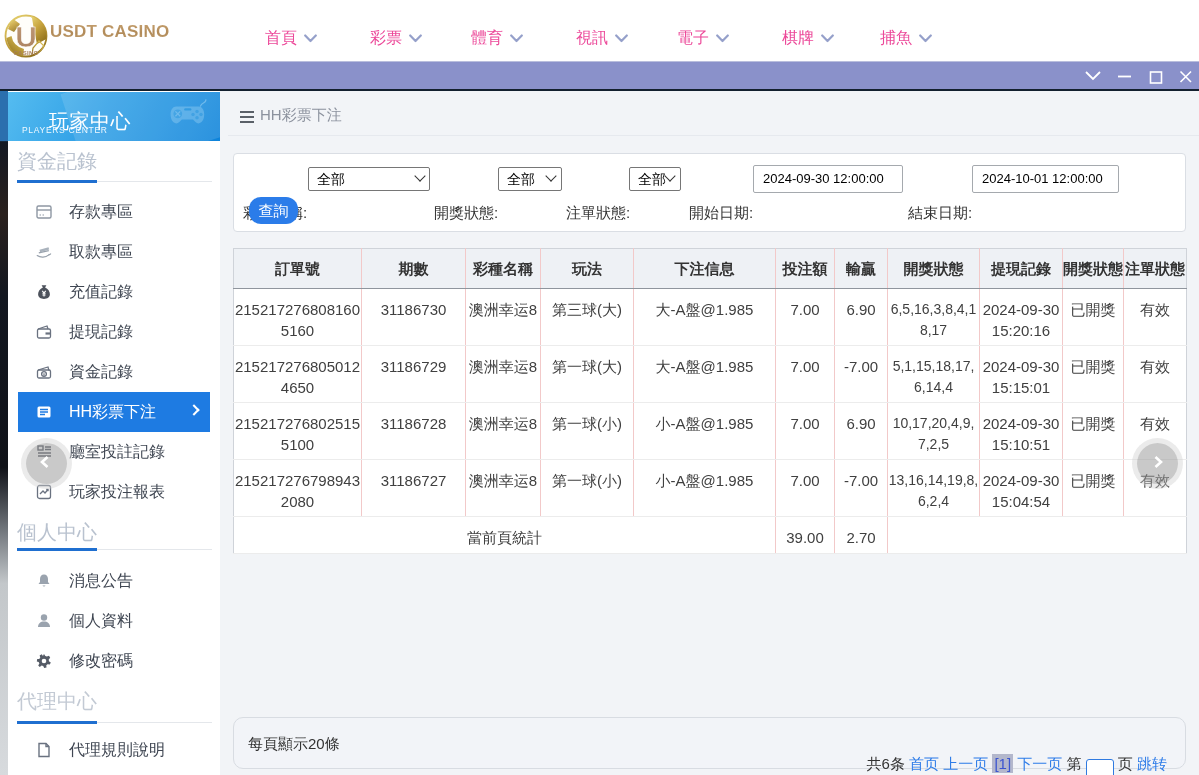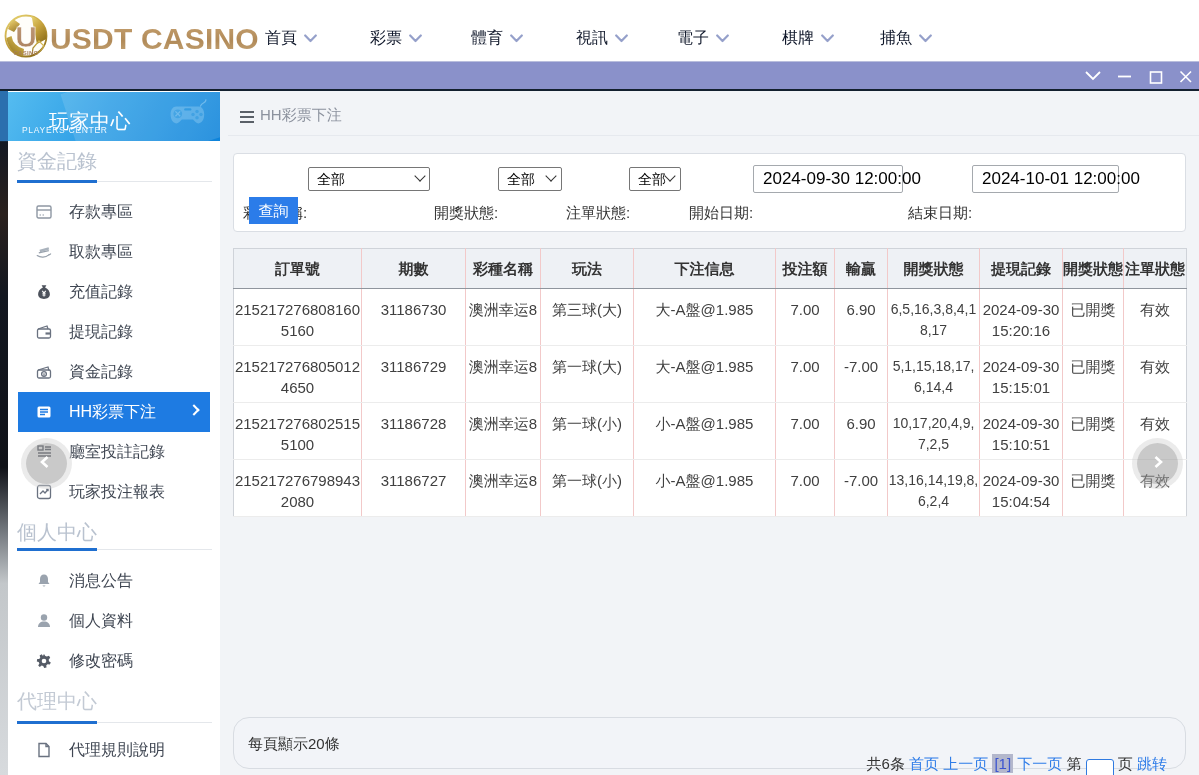--- a/index.html
+++ b/index.html
@@ -2,24 +2,24 @@
 <html><head>
 <meta charset="utf-8">
 <style>
 * { margin:0; padding:0; box-sizing:border-box; }
 html,body { width:1199px; height:775px; overflow:hidden; font-family:"Liberation Sans", sans-serif; }
 body { position:relative; background:#f2f4f7; }
 .abs { position:absolute; }
 
 
 #topbar { left:0; top:0; width:1199px; height:61px; background:#fff; }
-#logotext { left:50px; top:22px; font-size:30px; font-weight:bold; letter-spacing:0.2px;
+#logotext { left:50px; top:22px; font-size:17px; font-weight:bold; letter-spacing:0.2px;
   background:linear-gradient(180deg,#c7a271 0%,#b18a58 55%,#c8a87a 100%);
   -webkit-background-clip:text; background-clip:text; color:transparent; }
-.navitem { top:28px; font-size:16px; color:#0f172a; white-space:nowrap; }
+.navitem { top:28px; font-size:16px; color:#ec4899; white-space:nowrap; }
 .chev { display:inline-block; width:13px; height:9px; margin-left:7px; } .chev path { stroke:#95a0ca; stroke-width:2.2; fill:none; stroke-linecap:round; stroke-linejoin:round; }
 
 
 #purplebar { left:0; top:61px; width:1199px; height:28px; background:#8a91ca; border-top:1px solid #b9bedd; }
 #purplebar svg { position:absolute; top:0; }
 #darkline { left:0; top:89px; width:1199px; height:2px; background:#13202e; }
 
 
 #page { left:0; top:91px; width:1199px; height:684px; background:#f2f4f7; }
 #leftstrip { left:0; top:91px; width:8px; height:684px;
@@ -44,37 +44,37 @@
 
 
 #crumb { left:228px; top:91px; width:971px; height:45px; border-bottom:1px solid #e6e9ee; }
 #crumbtext { left:32px; top:15px; font-size:15px; color:#8c929e; }
 #hamb { left:240px; top:111px; width:14px; height:2px; background:#5a6068; box-shadow:0 5px 0 #5a6068, 0 10px 0 #5a6068; }
 
 #filter { left:233px; top:153px; width:953px; height:79px; background:#fff; border:1px solid #dadee4; border-radius:4px; }
 .flabel { top:18px; font-size:15px; color:#333;margin-top:32px; }
 select { position:absolute; top:13px; height:24px; font-family:"Liberation Sans",sans-serif; font-size:14px; color:#000; border:1px solid #767676; border-radius:2px; background:#fff; -webkit-appearance:none; appearance:none; padding-left:8px; }
 .selchev { position:absolute; pointer-events:none; width:8px; height:8px; border-right:1.8px solid #333; border-bottom:1.8px solid #333; transform:rotate(45deg); top:18px; }
-.dinput { position:absolute; top:11px; white-space:nowrap; height:28px; background:#fff; border:1px solid #a5a9ae; border-radius:2px; font-size:17px; color:#000; padding-left:9px; line-height:26px; }
-#qbtn { left:15px; top:43px; width:49px; height:27px; background:#2b7ce9; border-radius:0; color:#fff; font-size:15px; text-align:center; line-height:27px; }
+.dinput { position:absolute; top:11px; white-space:nowrap; height:28px; background:#fff; border:1px solid #a5a9ae; border-radius:2px; font-size:13px; color:#000; padding-left:9px; line-height:26px; }
+#qbtn { left:15px; top:43px; width:49px; height:27px; background:#2b7ce9; border-radius:12px; color:#fff; font-size:15px; text-align:center; line-height:27px; }
 
 
 #tbl { position:absolute; left:233px; top:248px; border-collapse:collapse; table-layout:fixed; background:#fff; font-size:15px; color:#404040; }
 #tbl td, #tbl th { border-left:1px solid #f2c9c9; border-right:1px solid #f2c9c9; border-top:1px solid #ececec; border-bottom:1px solid #ececec; text-align:center; vertical-align:middle; padding:0; line-height:21px; overflow:hidden; }
 #tbl thead th { height:40px; background:#eef1f5; font-weight:bold; font-size:15px; color:#333; border-bottom:1px solid #8f959d; }
 #tbl thead th { border-top:1px solid #cfd3d9; }
 #tbl tbody tr { height:57px; } #tbl td { vertical-align:top; padding-top:10px; }
 #tbl tr.sum { height:37px !important; } #tbl tr.sum td { height:auto; }
 #tbl th:first-child, #tbl td:first-child { border-left:1px solid #cfd3d9; }
 #tbl th:last-child, #tbl td:last-child { border-right:1px solid #cfd3d9; }
 #tbl tr.last td { border-bottom:1px solid #d9dde1; }
 .col8 { font-size:14px; }
 
 
-#foot { left:233px; top:717px; width:953px; height:52px; background:#f2f4f8; border:1px solid #d8dce2; border-radius:16px; }
+#foot { left:233px; top:717px; width:953px; height:52px; background:#f2f4f8; border:1px solid #d8dce2; border-radius:10px; }
 #foot .lt { position:absolute; left:14px; top:17px; font-size:15px; color:#333; }
 #pag { position:absolute; right:18px; top:17px; font-size:15px; color:#333; white-space:nowrap;margin-top:20px; }
 #pag a { color:#2e7ce8; text-decoration:none; }
 #pag .cur { background:#b3b7cc; color:#3b55d0; padding:1px 2px; }
 #pag input { width:28px; height:20px; border:1px solid #2f7ae0; border-radius:3px; vertical-align:-4px; }
 
 
 .carr { position:absolute; width:41px; height:41px; border-radius:50%; background:rgba(152,152,152,0.52); box-shadow:0 0 0 5px rgba(208,208,208,0.42); }
 .carr .c { position:absolute; top:13px; width:12px; height:12px; }
 </style>
@@ -394,20 +394,26 @@
         <td>澳洲幸运8</td>
         <td>第一球(小)</td>
         <td>小-A盤@1.985</td>
         <td>7.00</td>
         <td>-7.00</td>
         <td class="col8">13,16,14,19,8,<br>6,2,4</td>
         <td>2024-09-30<br>15:04:54</td>
         <td>已開獎</td>
         <td>有效</td>
       </tr>
+  <tr class="sum">
+        <td colspan="5">當前頁統計</td>
+        <td>39.00</td>
+        <td>2.70</td>
+        <td colspan="4"></td>
+      </tr>
   </tbody>
 </table>
 
 <div class="abs" id="foot">
   <div class="lt">每頁顯示20條</div>
   <div id="pag">共6条 <a>首页</a> <a>上一页</a> <span class="cur">[1]</span> <a>下一页</a> 第 <input style=""> 页 <a>跳转</a></div>
 </div>
 
 <div class="carr" style="left:26px;top:443px">
     <svg class="c" style="left:13px" viewBox="0 0 12 12">

